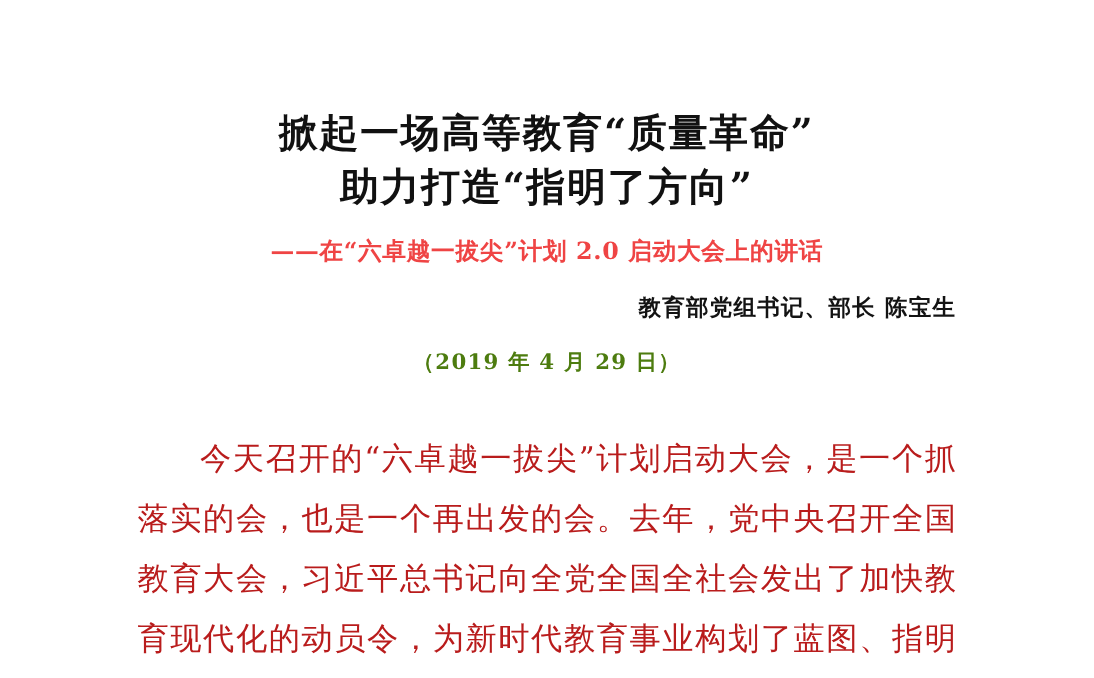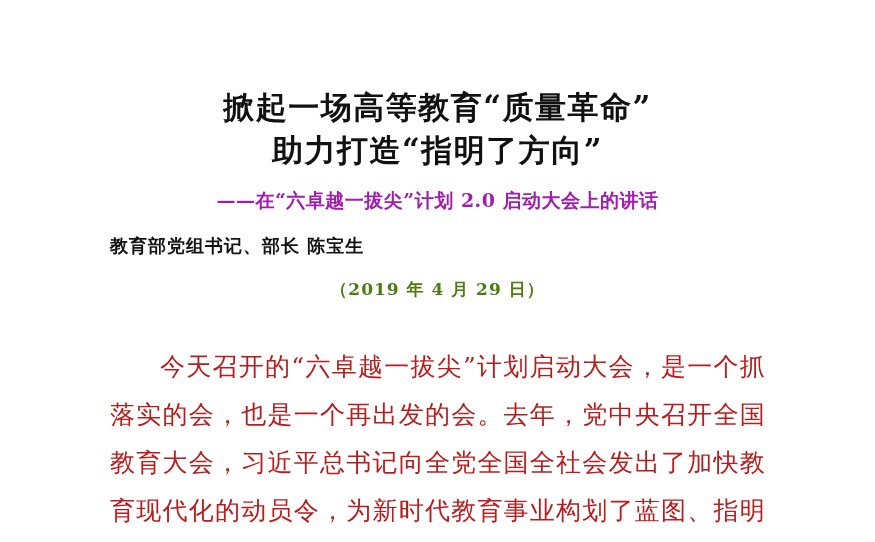--- a/index.html
+++ b/index.html
@@ -32,25 +32,25 @@
     letter-spacing: 1.5px;
     line-height: 1.38;
     color: #111;
   }
   .subtitle {
     margin-top: 16px;
     text-align: center;
     font-size: 19px;
     font-weight: 700;
     letter-spacing: 0.5px;
-    color: #a21caf;
+    color: #ef4444;
   }
   .byline {
     margin-top: 20px;
-    text-align: left;
+    text-align: right;
     font-size: 18px;
     font-weight: 700;
     letter-spacing: 1px;
     color: #131313;
   }
   .dateline {
     margin-top: 20px;
     text-align: center;
     font-size: 17px;
     font-weight: 700;

